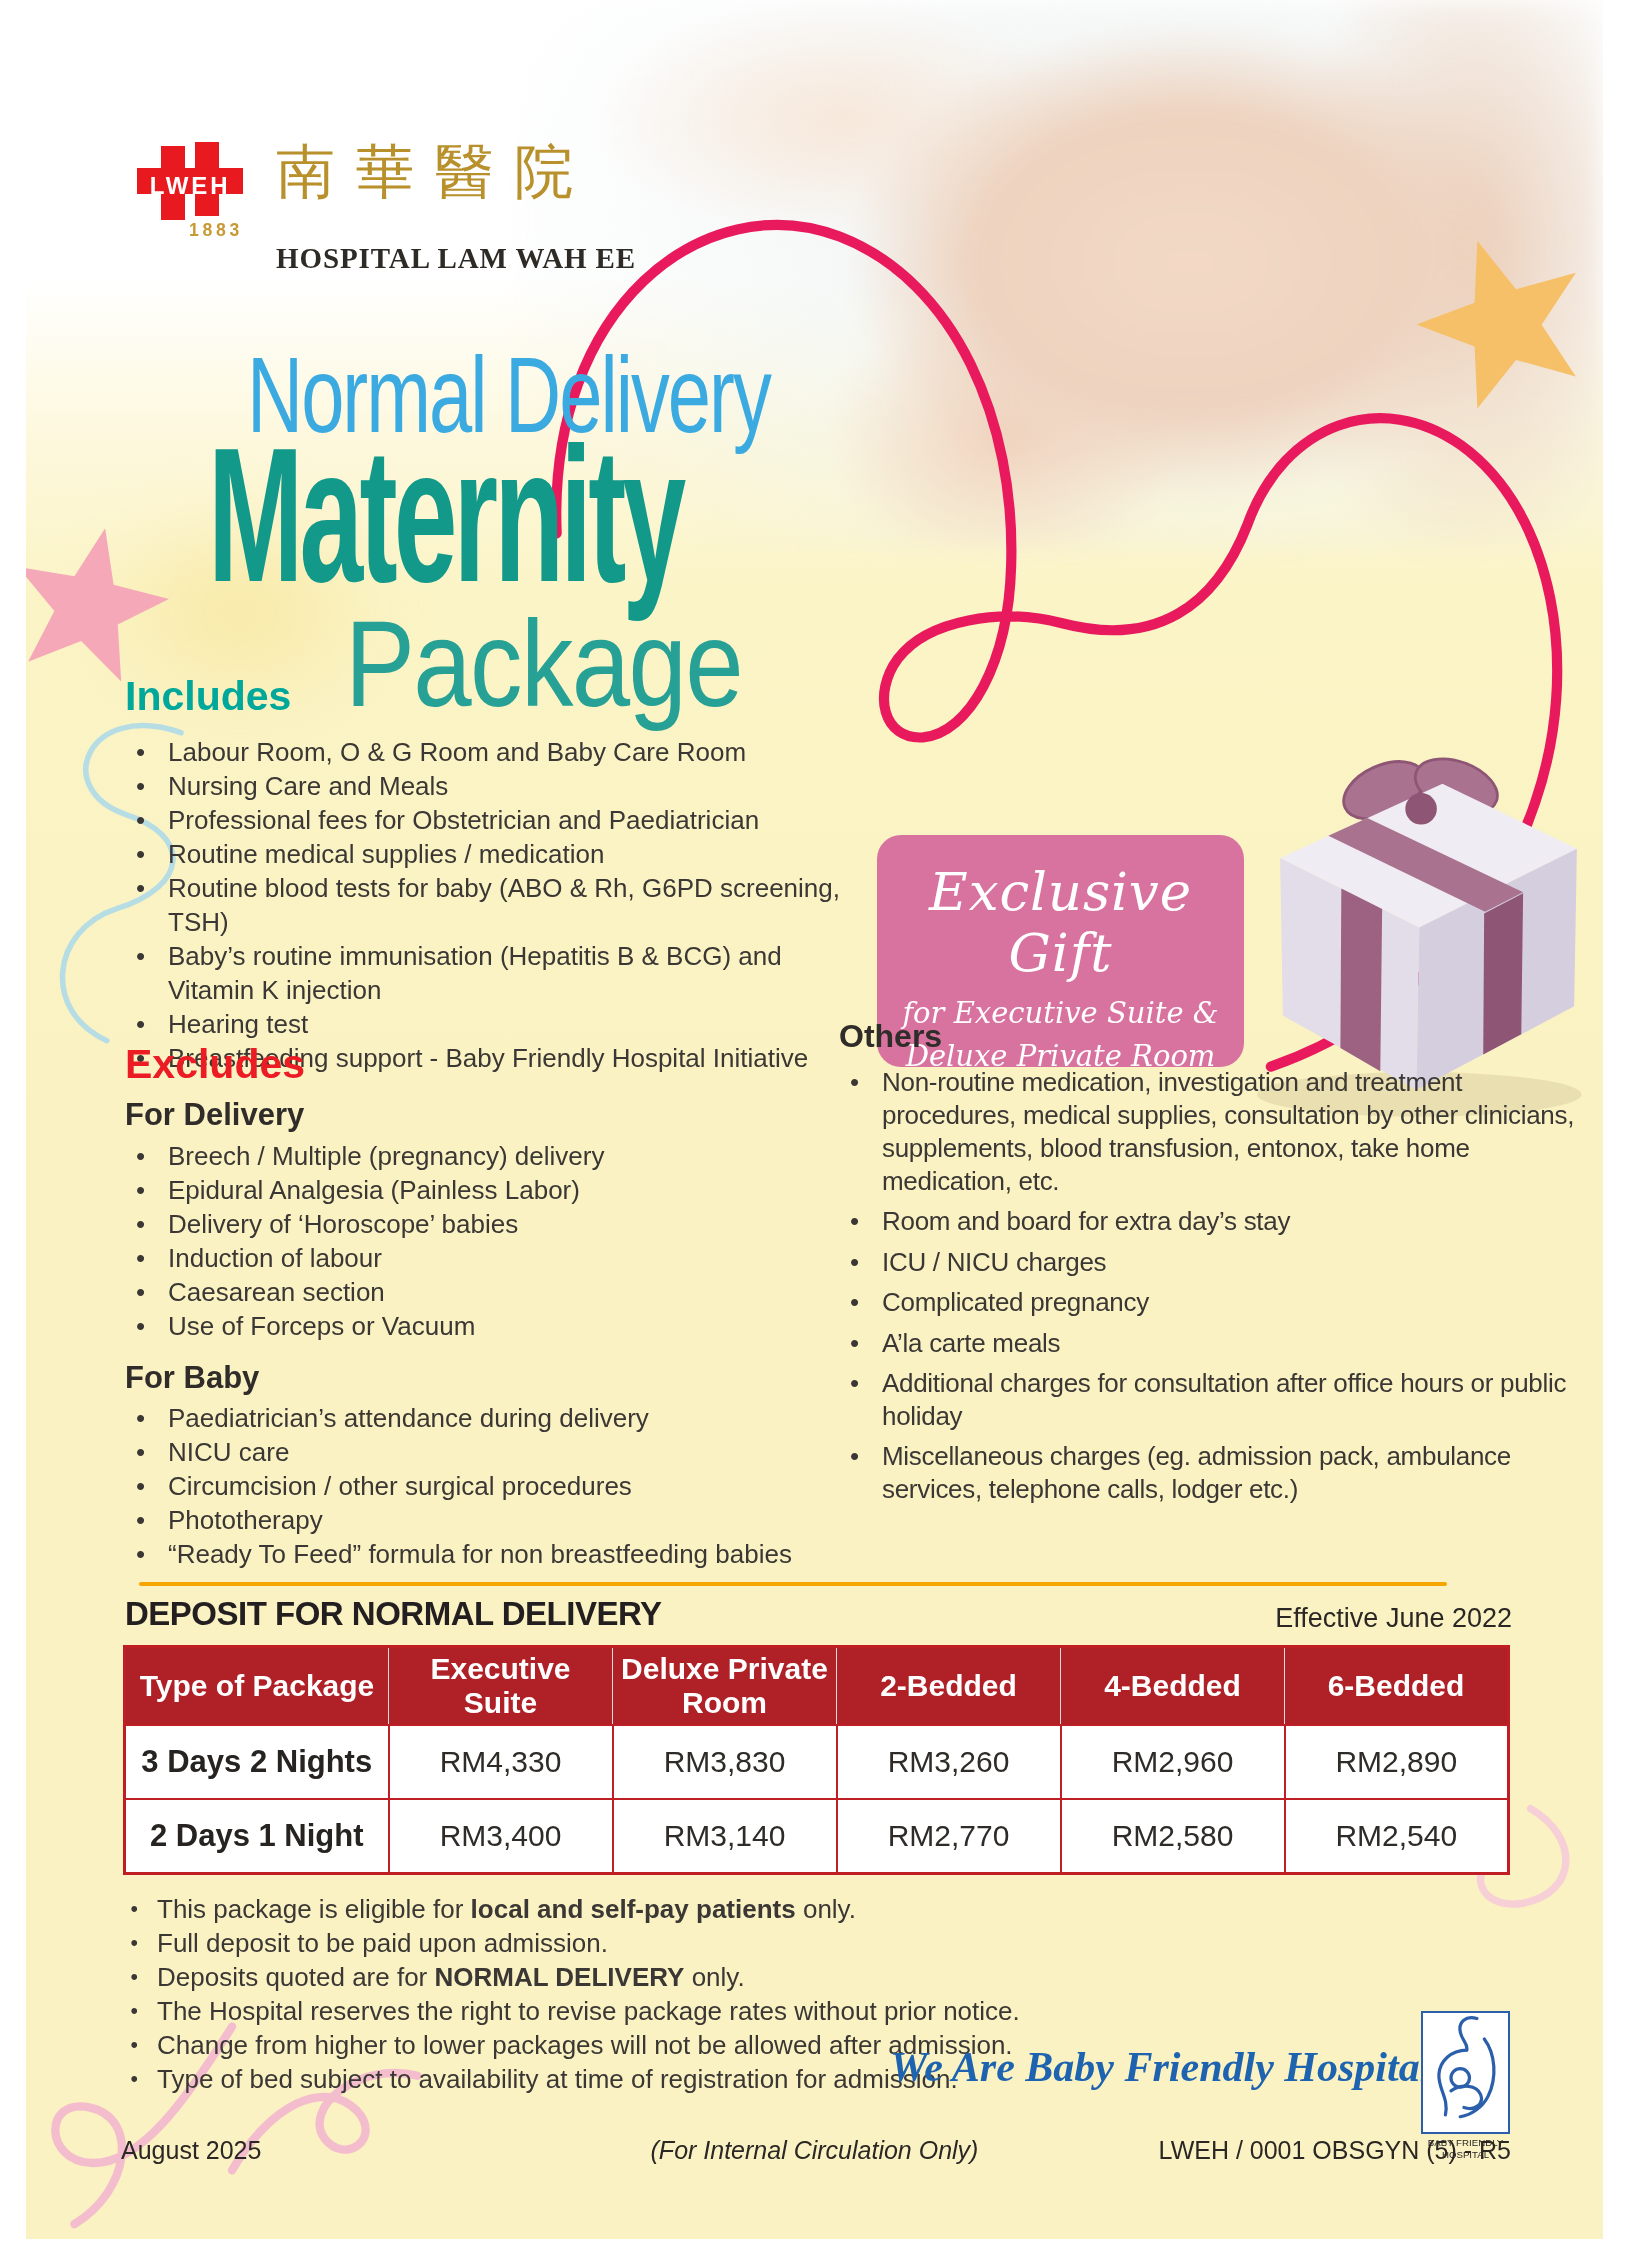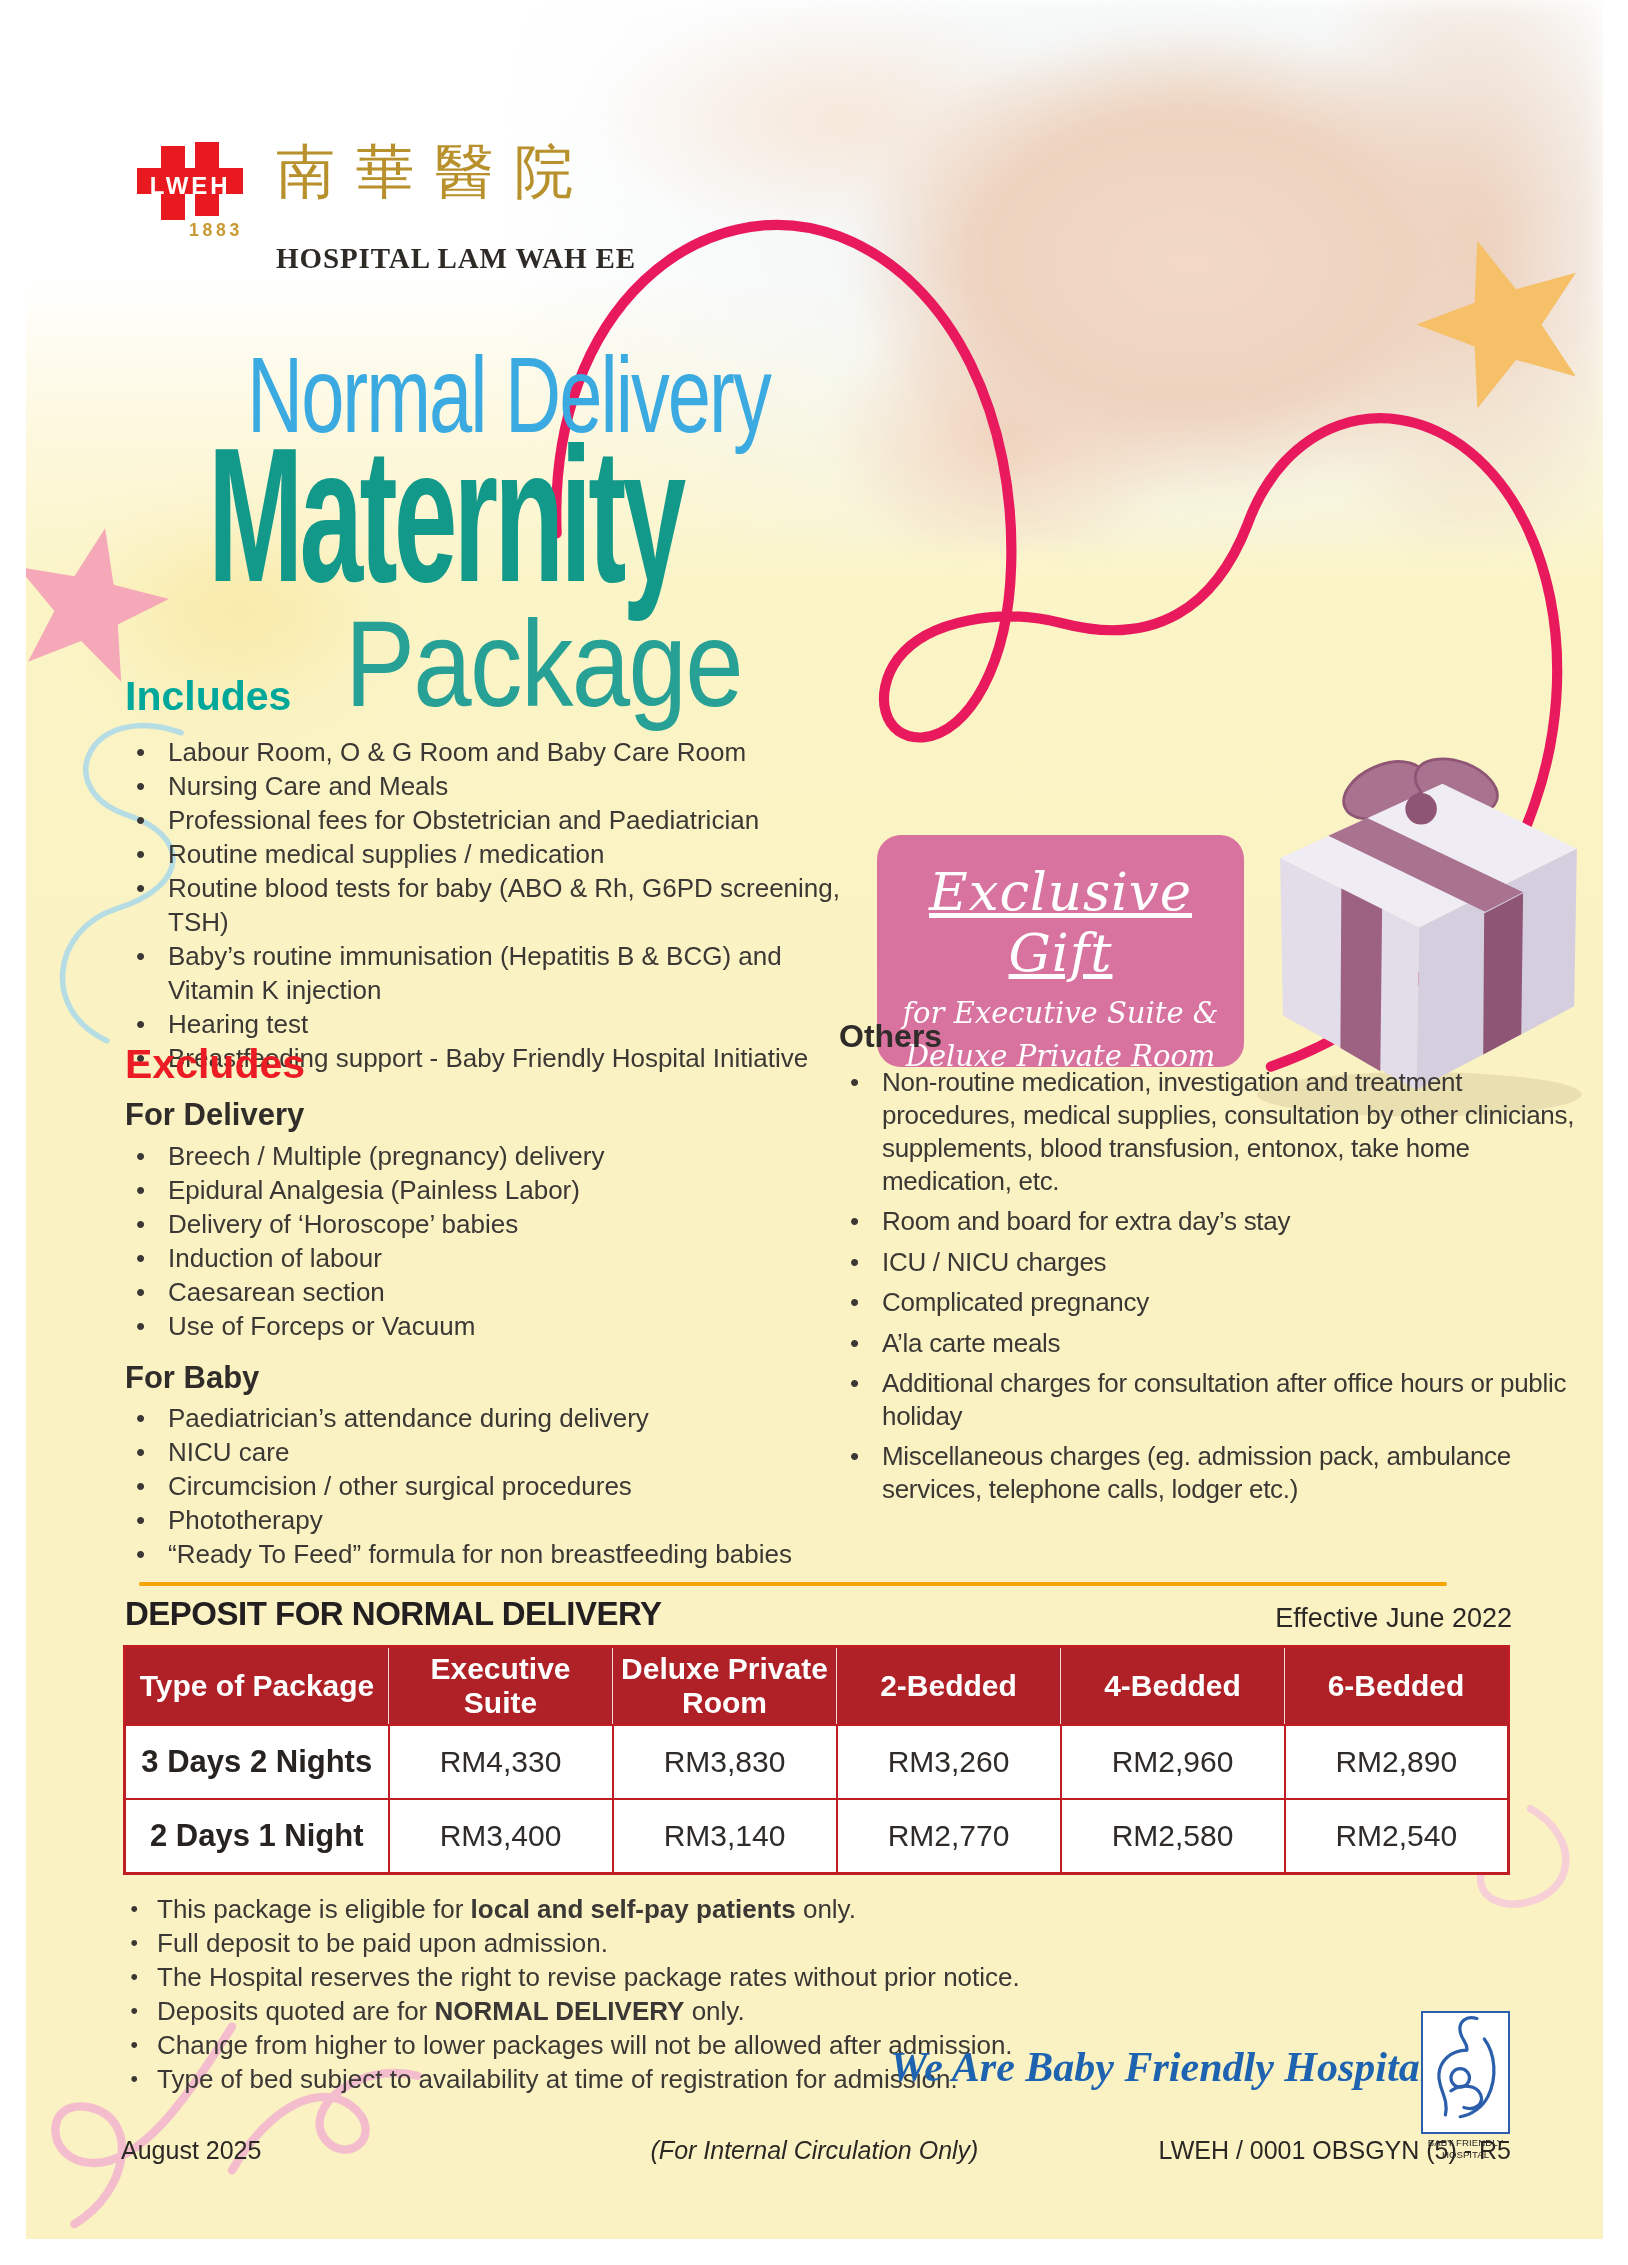--- a/index.html
+++ b/index.html
@@ -61,21 +61,21 @@
   .excludes{left:125px;top:1041px;width:733px;}
   .excludes .sub1{margin-top:9.3px;}
   .excludes ul{margin-top:5.6px;margin-bottom:13px;}
   .forbaby{margin-top:16.7px;}
   .others-block{left:839px;top:1018px;width:756px;}
   .others-block ul{margin-top:11px;}
 
   
   .gift-banner{left:877px;top:835px;width:367px;height:232px;background:#D8739F;border-radius:24px;
                color:#ffffff;text-align:center;font-family:"DejaVu Serif",serif;}
-  .gift-banner .g1{font-size:53px;font-style:italic;margin-top:26px;letter-spacing:0.9px;text-decoration:underline;}
+  .gift-banner .g1{font-size:53px;font-style:italic;margin-top:26px;letter-spacing:0.9px;}
   .gift-banner .g2{font-size:29px;font-style:italic;margin-top:13px;}
   .gift-banner .g3{font-size:29px;font-style:italic;margin-top:9.3px;}
 
   
   .divider{left:139px;top:1582px;width:1308px;height:3.7px;background:#F5A400;border-radius:1.9px;}
 
   
   .dep-h{left:125px;top:1595px;font-size:33px;font-weight:bold;color:#231f20;letter-spacing:-0.5px;}
   .dep-eff{left:1141px;top:1603px;width:371px;text-align:right;font-size:27px;color:#2a2724;}
 
@@ -256,22 +256,22 @@
         <td>RM2,580</td>
         <td>RM2,540</td>
       </tr>
     </tbody>
   </table>
 
   <div class="content notes-block">
     <ul class="blist notes">
       <li><span>This package is eligible for </span><b>local and self-pay patients</b><span> only.</span></li>
       <li><span>Full deposit to be paid upon admission.</span><b></b><span></span></li>
+      <li><span>Deposits quoted are for </span><b>NORMAL DELIVERY</b><span> only.</span></li>
       <li><span>The Hospital reserves the right to revise package rates without prior notice.</span><b></b><span></span></li>
-      <li><span>Deposits quoted are for </span><b>NORMAL DELIVERY</b><span> only.</span></li>
       <li><span>Change from higher to lower packages will not be allowed after admission.</span><b></b><span></span></li>
       <li><span>Type of bed subject to availability at time of registration for admission.</span><b></b><span></span></li>
     </ul>
   </div>
 
   <div class="content slogan">We Are Baby Friendly Hospital</div>
   <div class="content bfh-box">
     <svg width="80" height="113" viewBox="0 0 86 122">
       <path d="M58,6 C46,2 38,10 40,20 C41,29 49,33 47,40" fill="none" stroke="#2B5FAC" stroke-width="3.5" stroke-linecap="round"></path>
       <path d="M47,40 C30,40 18,52 17,66 C16,82 28,92 24,110" fill="none" stroke="#2B5FAC" stroke-width="3.5" stroke-linecap="round"></path>

